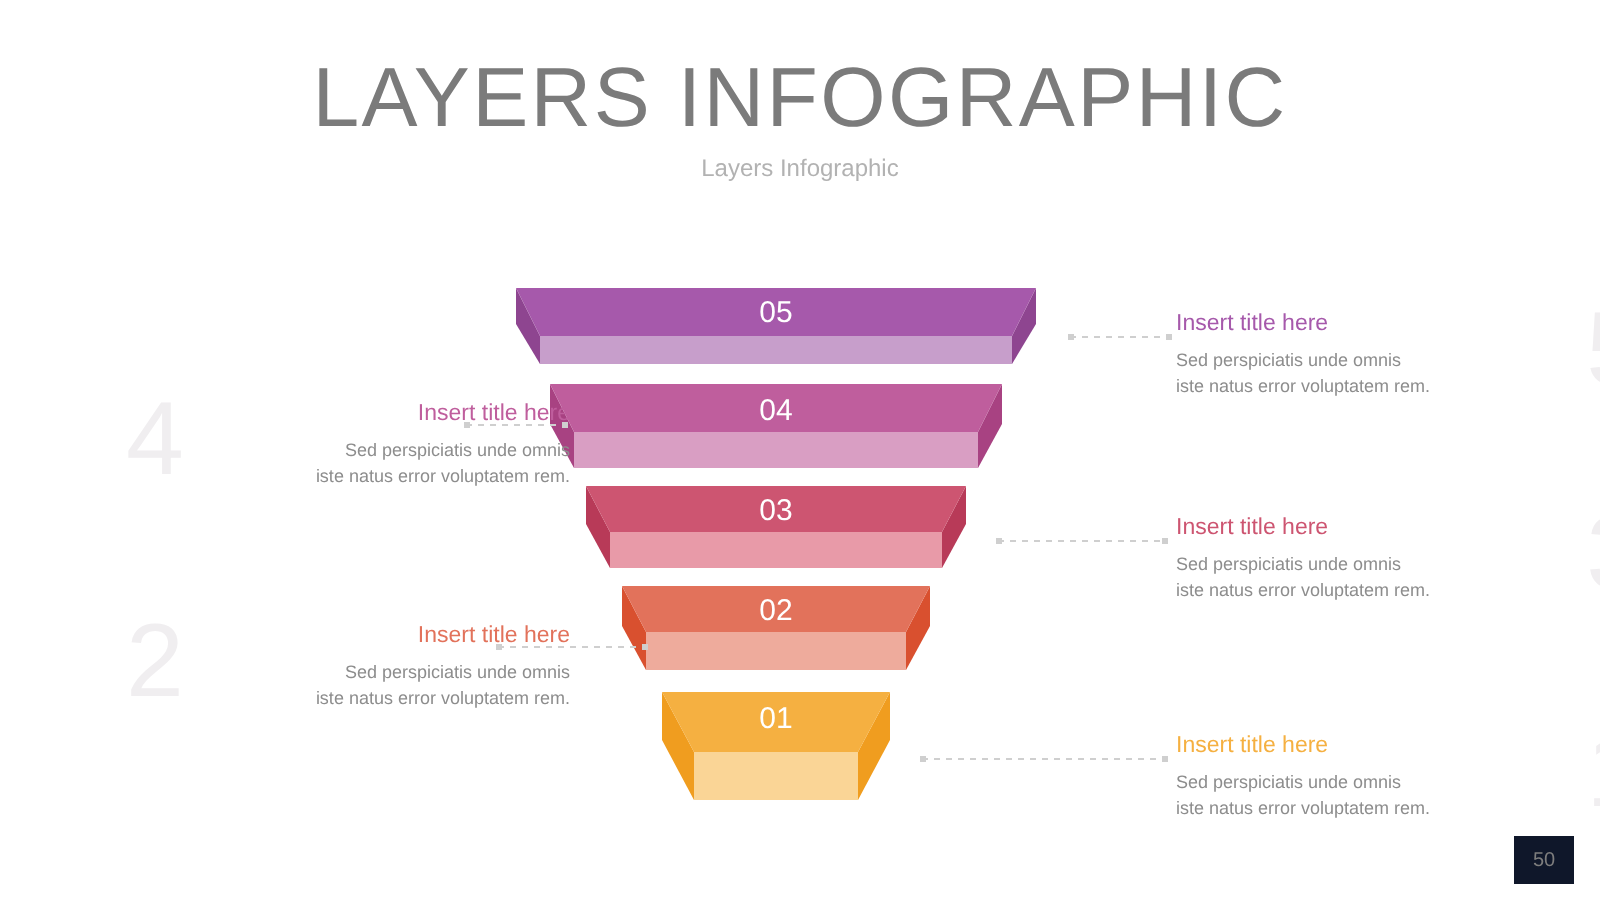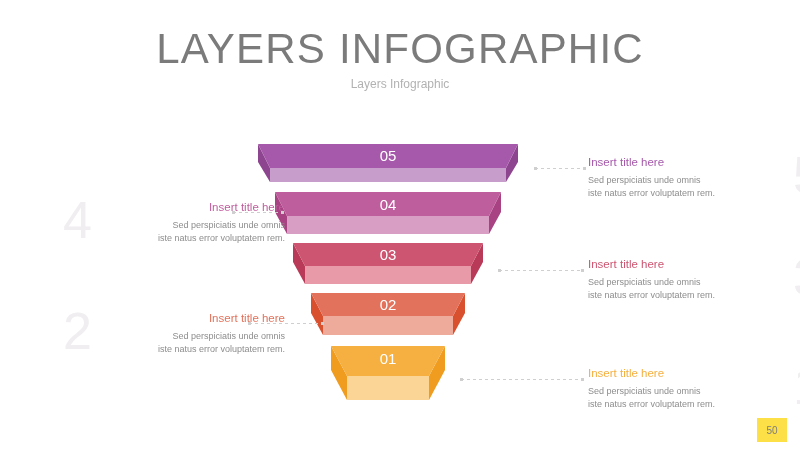--- a/index.html
+++ b/index.html
@@ -103,21 +103,21 @@
   }
   .connector svg { display:block; }
 
   
   #page-badge {
     position: absolute;
     left: 757px;
     top: 418px;
     width: 30px;
     height: 24px;
-    background: #fde047;
+    background: #0f172a;
     color: #7d7d7d;
     font-size: 10px;
     display: flex;
     align-items: center;
     justify-content: center;
   }
 </style>
 </head>
 <body>
 

